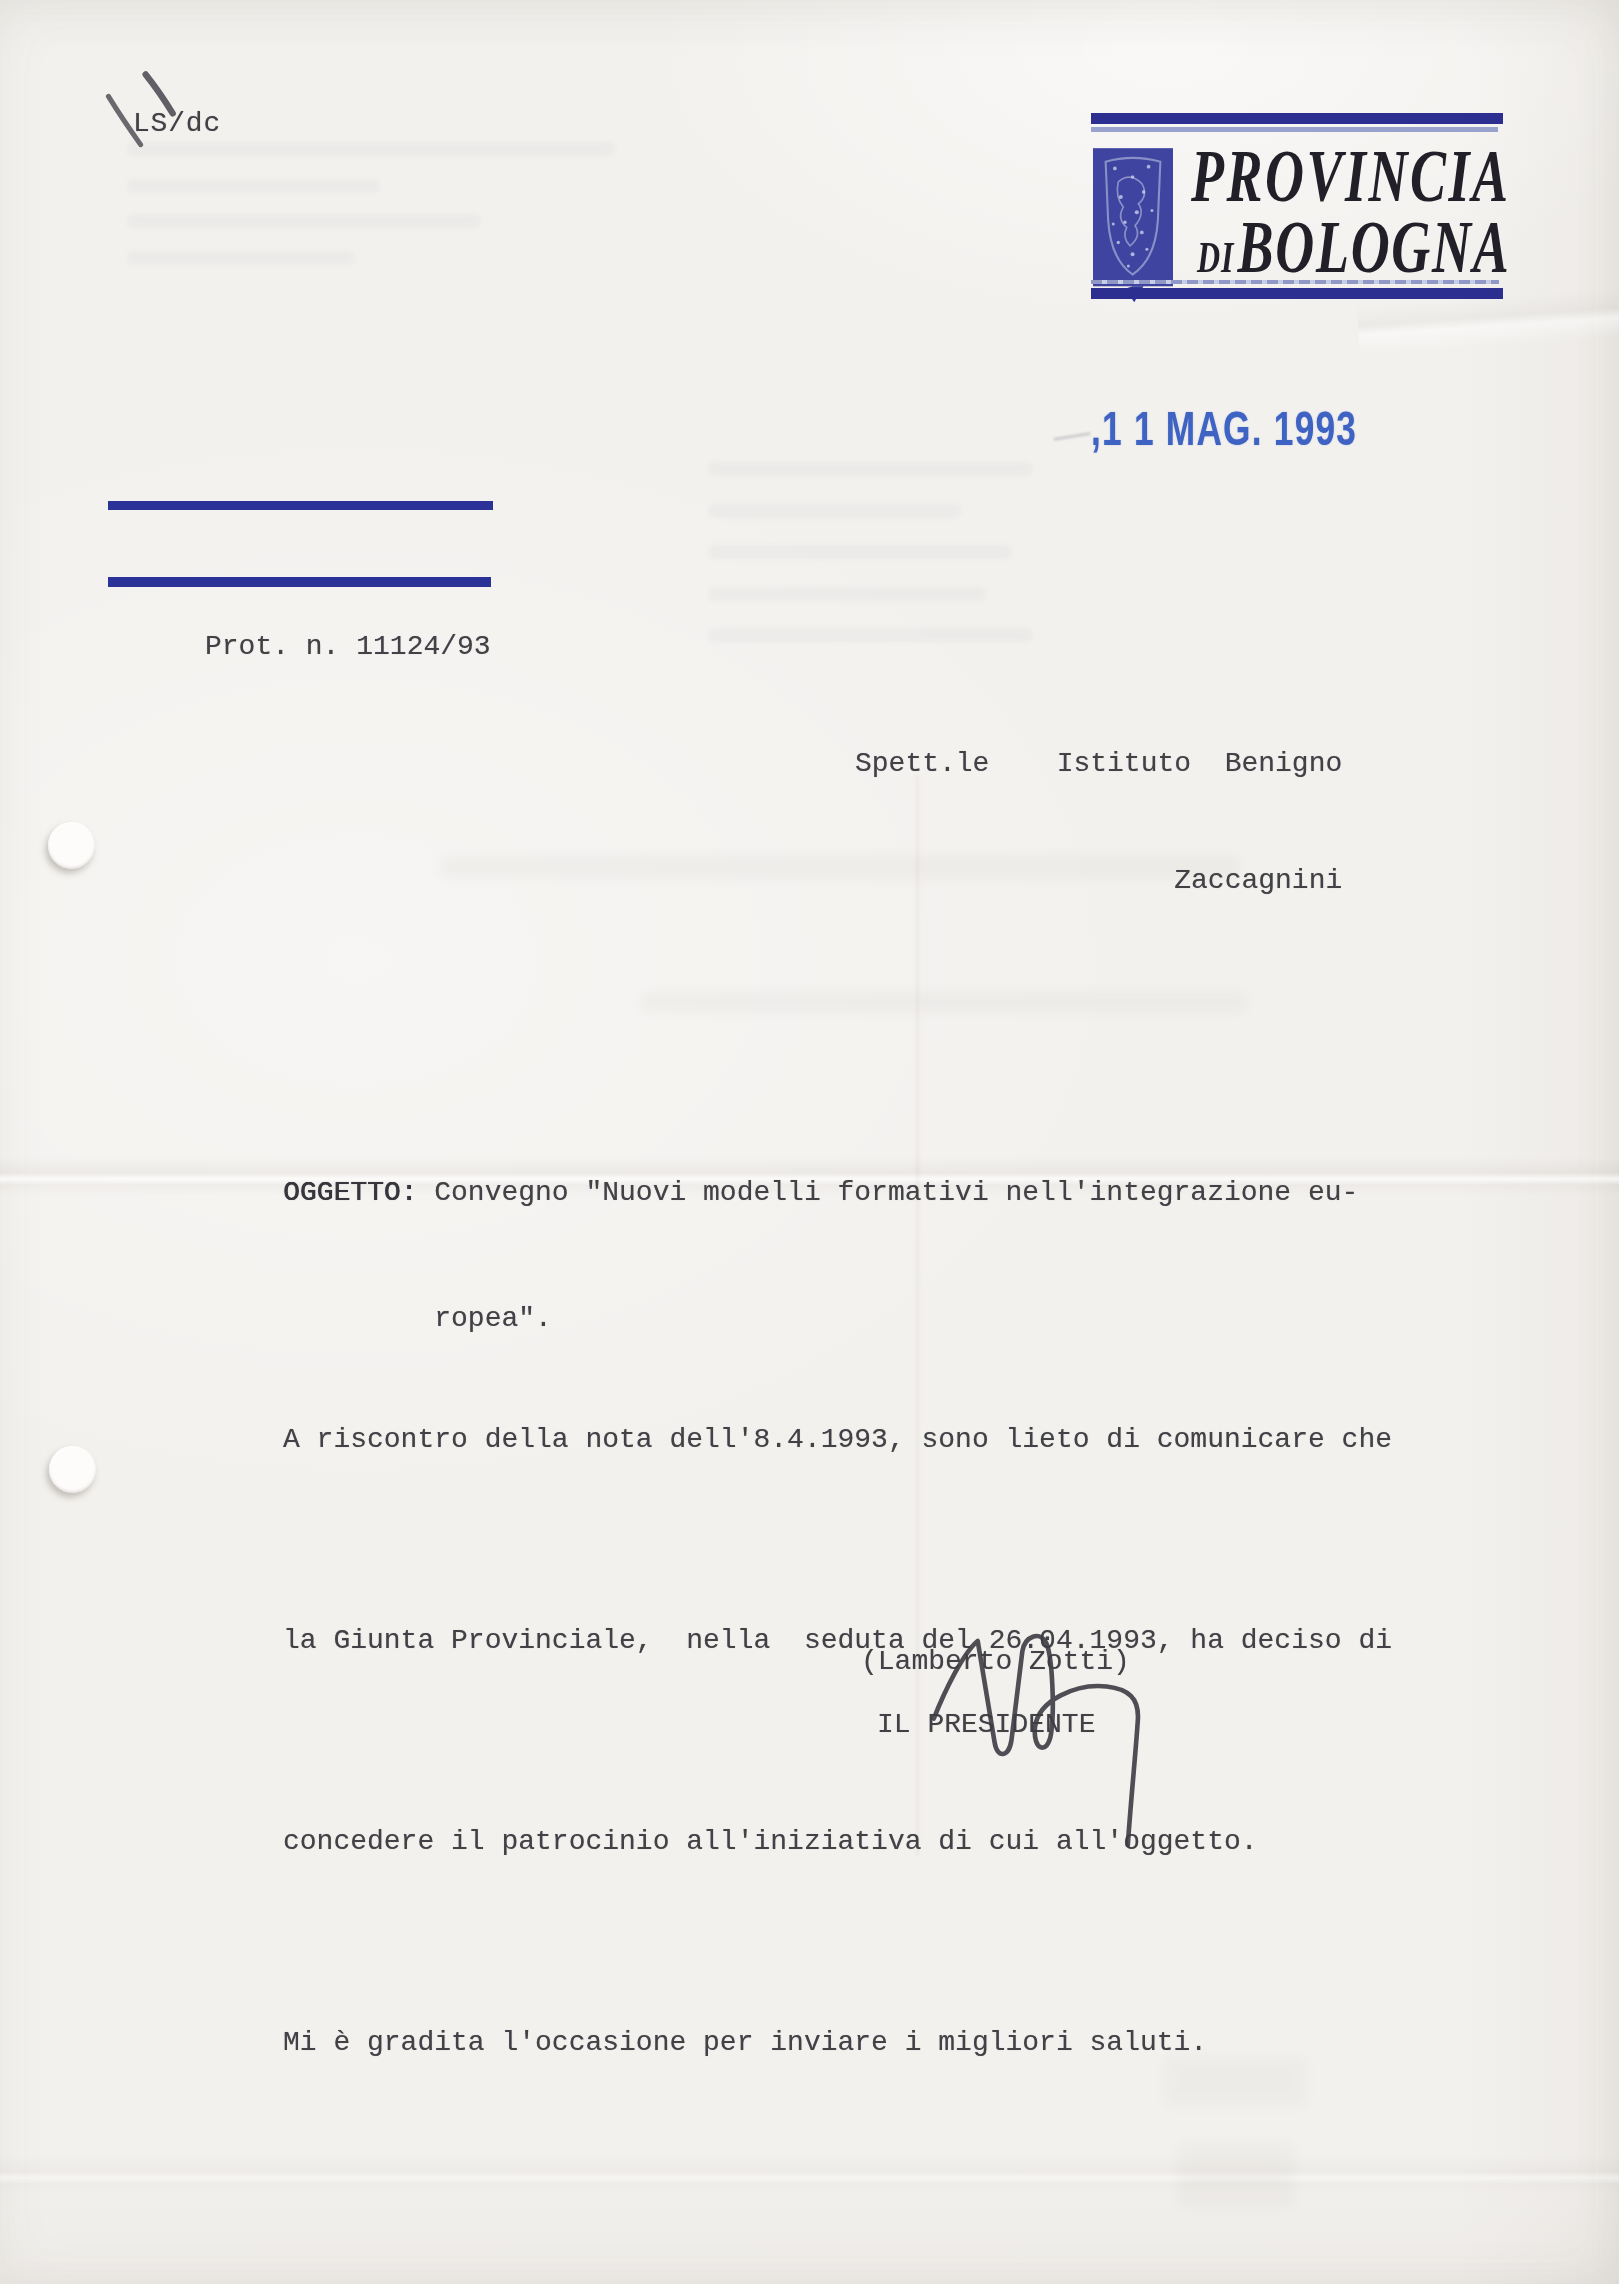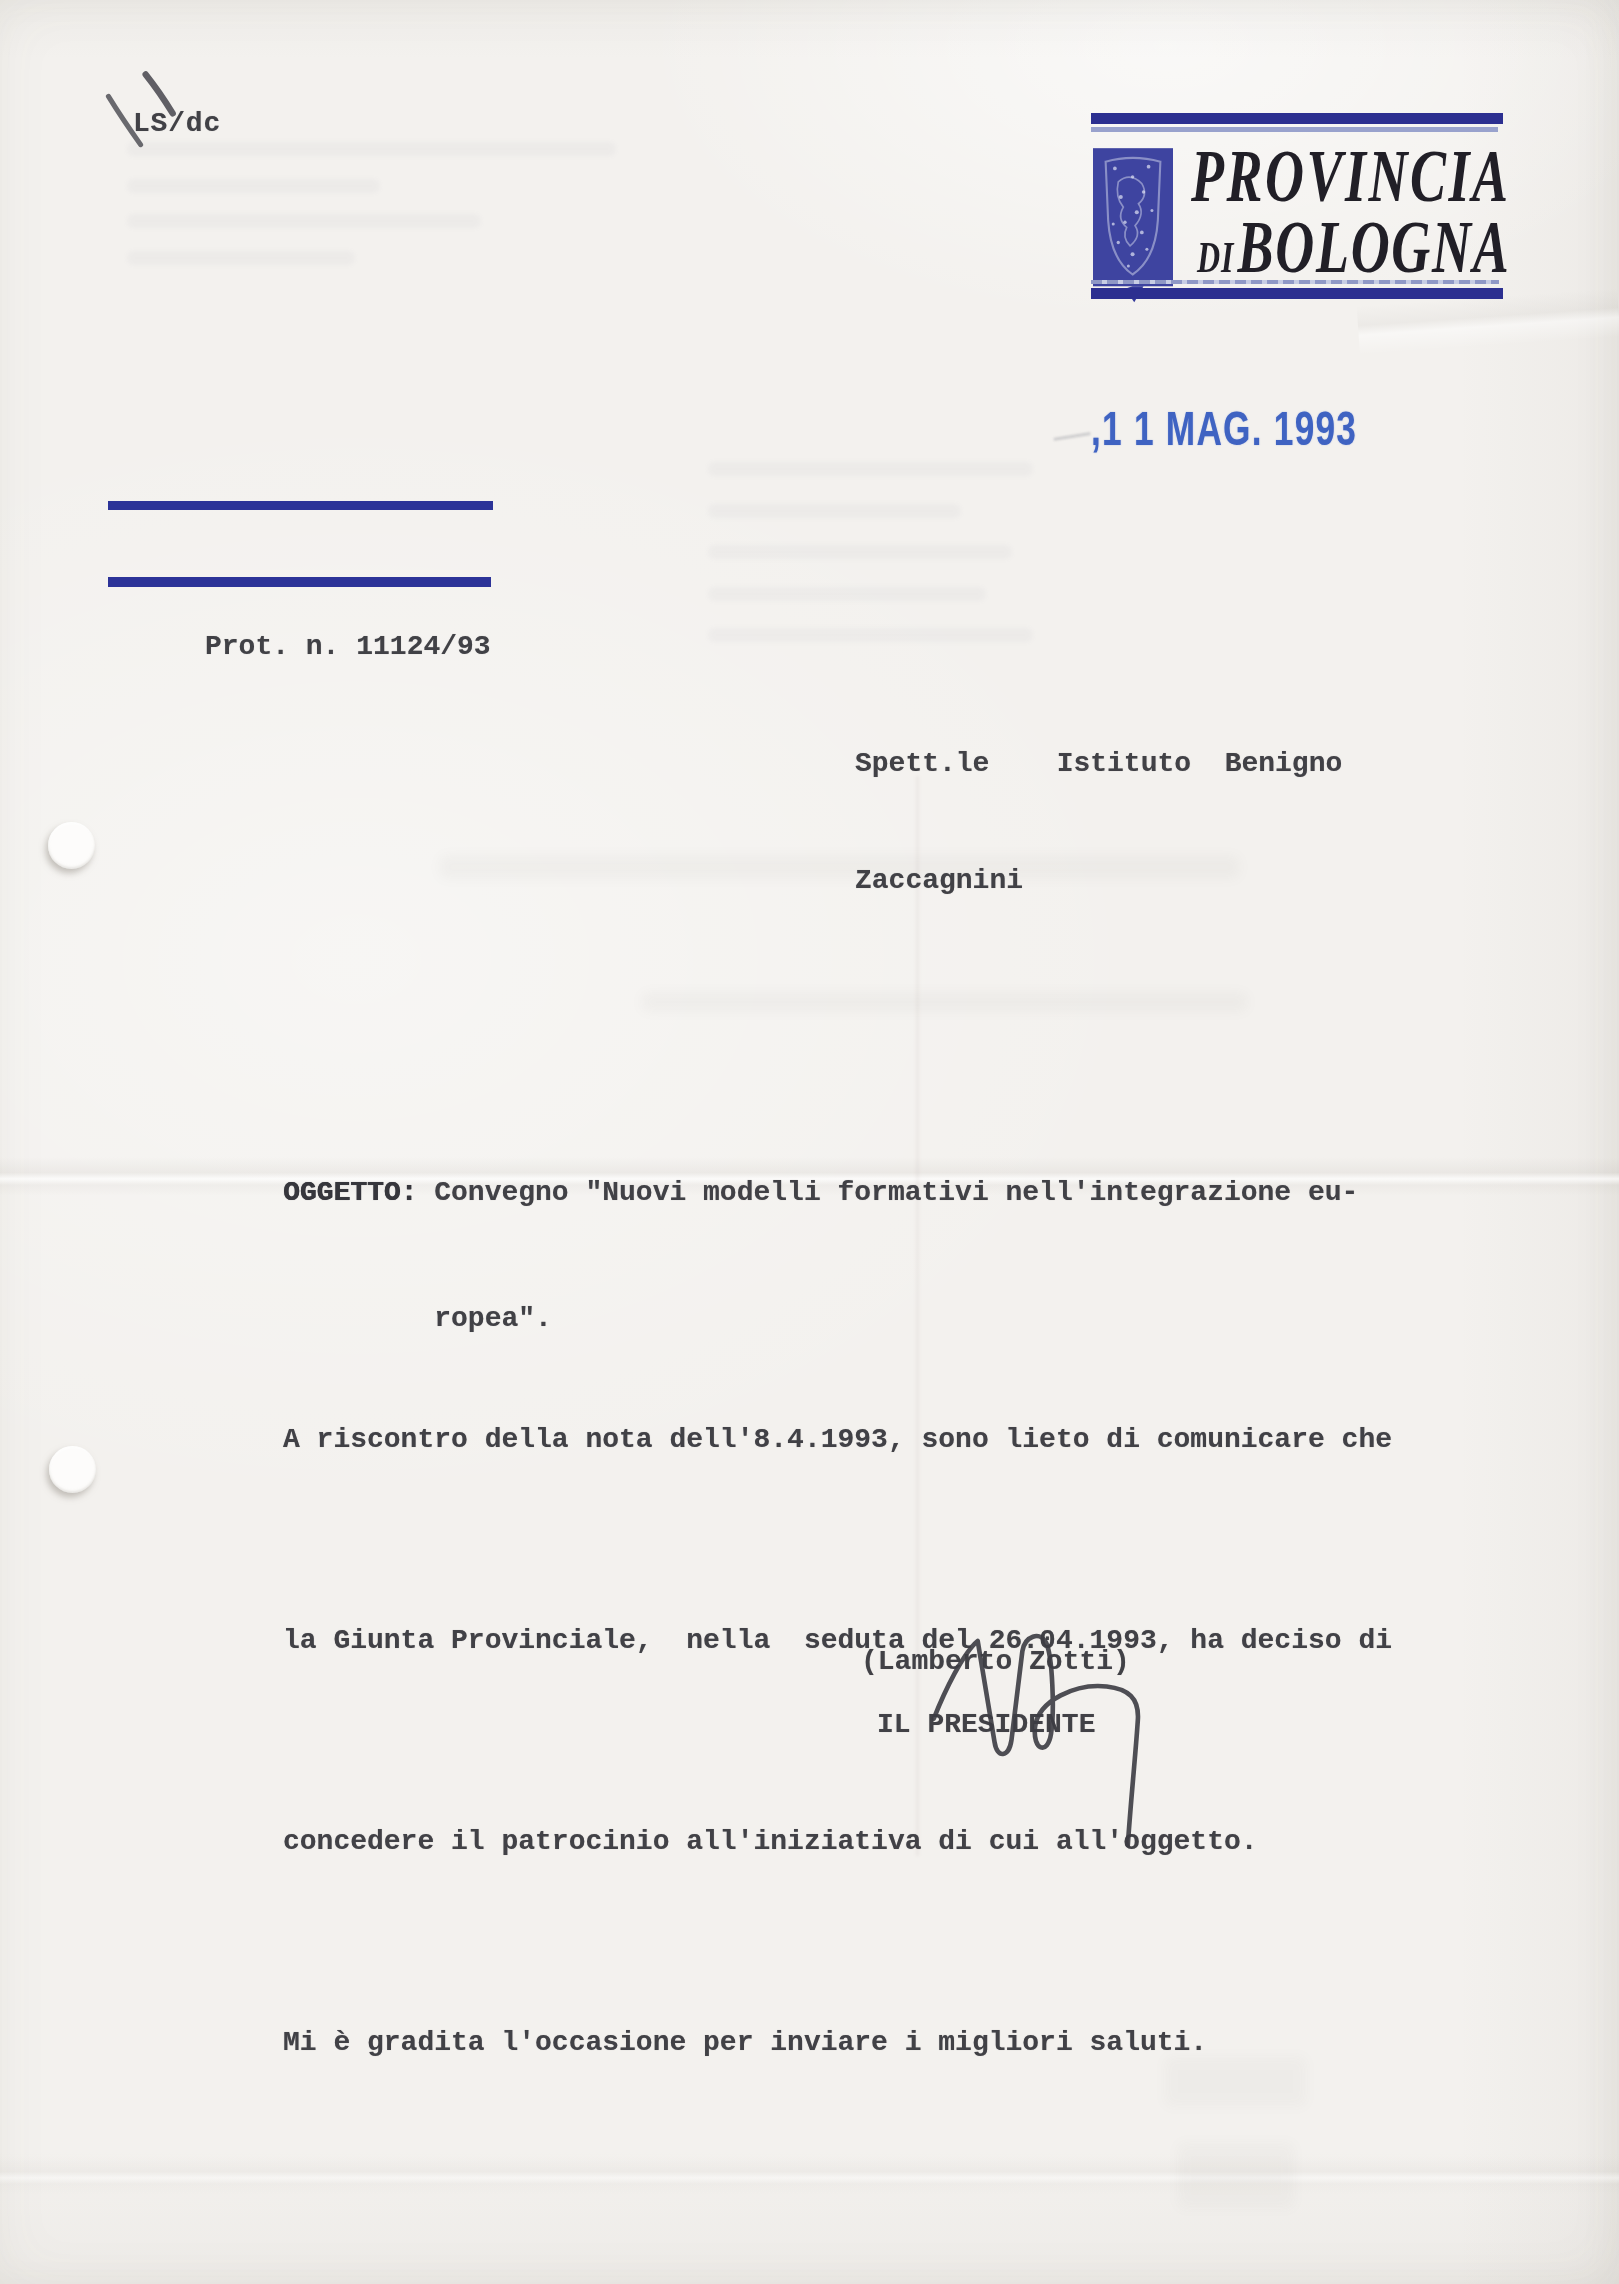--- a/index.html
+++ b/index.html
@@ -12,26 +12,26 @@
       radial-gradient(ellipse 1096px 759px at 22% 42%, rgba(255,255,255,0.35), rgba(255,255,255,0) 75%),
       linear-gradient(90deg, rgba(0,0,0,0) 90%, rgba(140,130,120,0.06) 100%),
       linear-gradient(0deg, rgba(140,130,120,0.05) 0%, rgba(0,0,0,0) 6%);
     box-shadow: inset 0 0 59px rgba(100,92,84,0.05), inset -11.8px 0 34px rgba(100,92,84,0.04);
     font-family:"Liberation Sans", sans-serif;
   }
   .abs{position:absolute;}
   
   .tw{
     font-family:"Liberation Mono","DejaVu Sans Mono",monospace;
-    font-weight:700;color:#414146;white-space:pre;
+    font-weight:400;color:#414146;white-space:pre;
     text-shadow:0 0 0.8px rgba(70,70,78,0.45);
   }
   .lsdc{left:133px;top:108px;font-size:28px;letter-spacing:0.8px;}
   .prot{left:205px;top:631px;font-size:28px;text-align:center;}
-  .recipient{left:855px;top:666px;font-size:28px;line-height:39px;}
+  .recipient{left:855px;top:666px;font-size:28px;line-height:39px;text-align:right;}
   .subject{left:283px;top:1088px;font-size:28px;line-height:42px;}
   .subject .lbl{text-shadow:0.5px 0 0 #33333a, 0 0 0.8px rgba(50,50,58,0.6);color:#36363c;margin-top:10px;}
   .bodytext{left:283px;top:1272px;font-size:28px;line-height:67px;}
   .sig-title{left:877px;top:1709px;font-size:28px;}
   .sig-name{left:861px;top:1646px;font-size:28px;}
   
   .logo{left:1091px;top:113px;width:412px;height:187px;text-align:right;}
   .rule{position:absolute;left:0;width:412px;}
   .rule.r1{top:0;height:11px;background:#2c2f90;}
   .rule.r2{top:14.3px;height:5px;background:#99a2cd;width:407px;}

